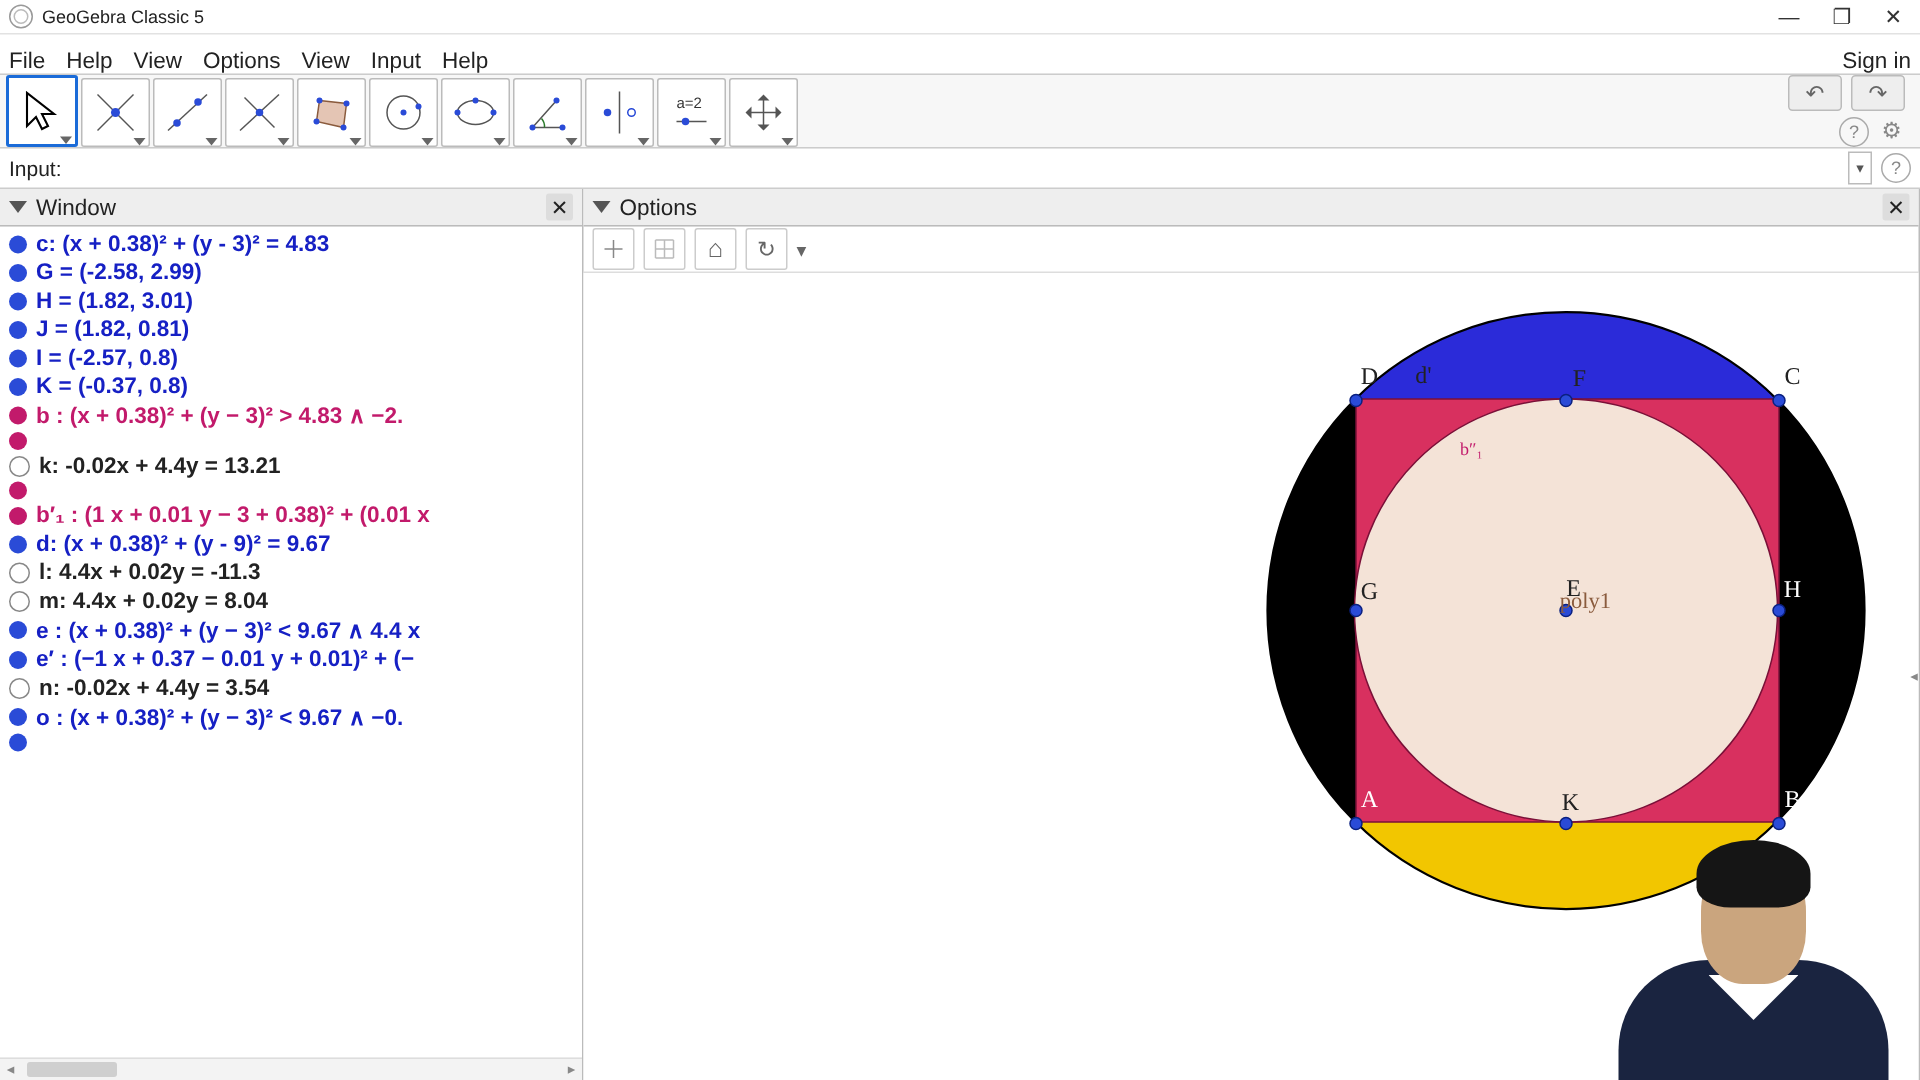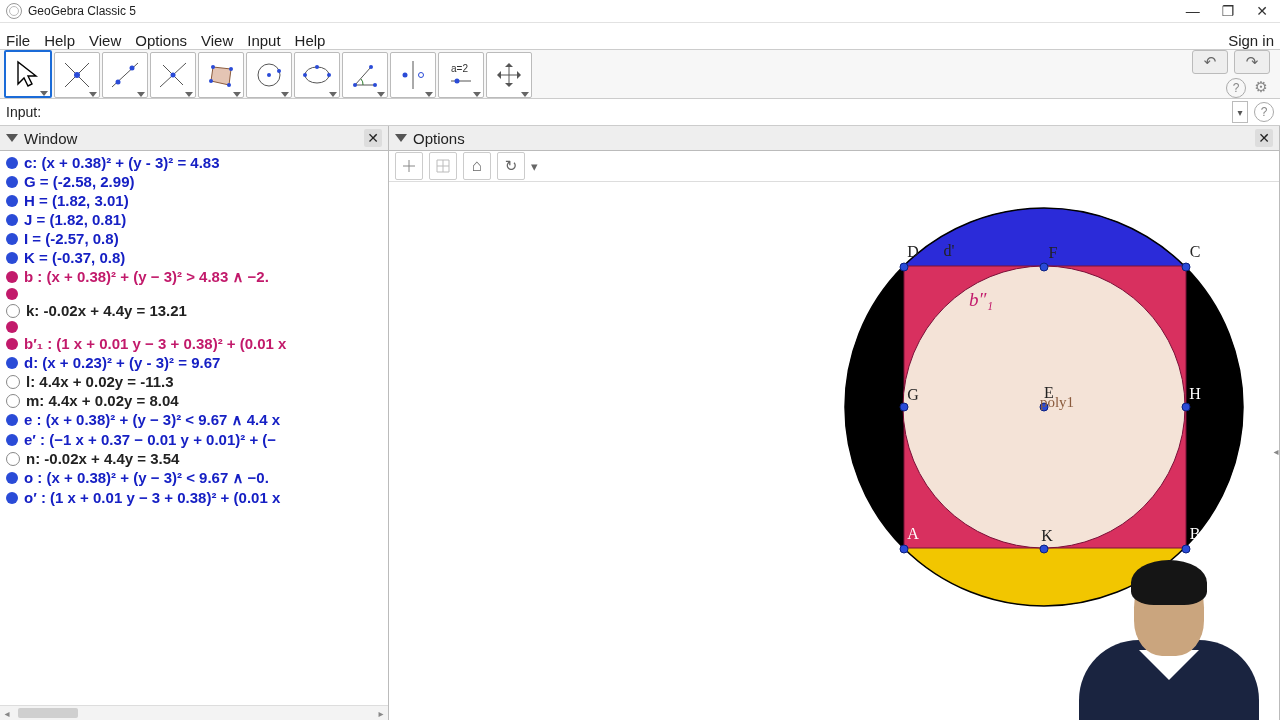--- a/index.html
+++ b/index.html
@@ -237,21 +237,21 @@
         </div>
         <div class="arow bold magenta">
           <span class="dot magenta"></span>
         </div>
         <div class="arow bold magenta">
           <span class="dot magenta"></span>
           <span class="txt">b′₁ : (1 x + 0.01 y − 3 + 0.38)² + (0.01 x</span>
         </div>
         <div class="arow bold blue">
           <span class="dot blue"></span>
-          <span class="txt">d: (x + 0.23)² + (y - 3)² = 9.67</span>
+          <span class="txt">d: (x + 0.38)² + (y - 9)² = 9.67</span>
         </div>
         <div class="arow bold ">
           <span class="dot empty"></span>
           <span class="txt">l: 4.4x + 0.02y = -11.3</span>
         </div>
         <div class="arow bold ">
           <span class="dot empty"></span>
           <span class="txt">m: 4.4x + 0.02y = 8.04</span>
         </div>
         <div class="arow bold blue">
@@ -265,21 +265,20 @@
         <div class="arow bold ">
           <span class="dot empty"></span>
           <span class="txt">n: -0.02x + 4.4y = 3.54</span>
         </div>
         <div class="arow bold blue">
           <span class="dot blue"></span>
           <span class="txt">o : (x + 0.38)² + (y − 3)² &lt; 9.67 ∧ −0.</span>
         </div>
         <div class="arow bold blue">
           <span class="dot blue"></span>
-          <span class="txt">o′ : (1 x + 0.01 y − 3 + 0.38)² + (0.01 x</span>
         </div>
       </div>
     <div class="hscroll">
       <span class="arrL">◂</span>
         <div class="thumb"></div>
         <div class="track"></div>
         <span class="arrR">▸</span>
     </div>
   </div>
 
@@ -326,21 +325,21 @@
         <div class="pt" style="left: 515px; top: 225px;"></div>
         <div class="pt" style="left: 655px; top: 225px;"></div>
         <div class="pt" style="left: 797px; top: 225px;"></div>
         <div class="pt" style="left: 515px; top: 367px;"></div>
         <div class="pt" style="left: 655px; top: 367px;"></div>
         <div class="pt" style="left: 797px; top: 367px;"></div>
         <div class="lbl" style="left: 524px; top: 70px;">D</div>
         <div class="lbl" style="left: 560px; top: 69px;">d'</div>
         <div class="lbl" style="left: 664px; top: 71px;">F</div>
         <div class="lbl" style="left: 806px; top: 70px;">C</div>
-        <div class="lbl" style="left: 592px; top: 118px; color: rgb(194, 26, 107); font-size: 19px; font-style: italic;">b″₁</div>
+        <div class="lbl" style="left: 592px; top: 118px; color: rgb(194, 26, 107); font-size: 12px;">b″₁</div>
         <div class="lbl" style="left: 524px; top: 213px;">G</div>
         <div class="lbl" style="left: 660px; top: 211px;">E</div>
         <div class="lbl" style="left: 668px; top: 220px; color: rgb(138, 91, 61); font-size: 15px;">poly1</div>
         <div class="lbl" style="left: 806px; top: 212px; color: rgb(255, 255, 255);">H</div>
         <div class="lbl" style="left: 524px; top: 352px; color: rgb(255, 255, 255);">A</div>
         <div class="lbl" style="left: 658px; top: 354px;">K</div>
         <div class="lbl" style="left: 806px; top: 352px; color: rgb(255, 255, 255);">B</div>
         <div class="avatar">
           <div class="body"></div>
           <div class="collar"></div>

